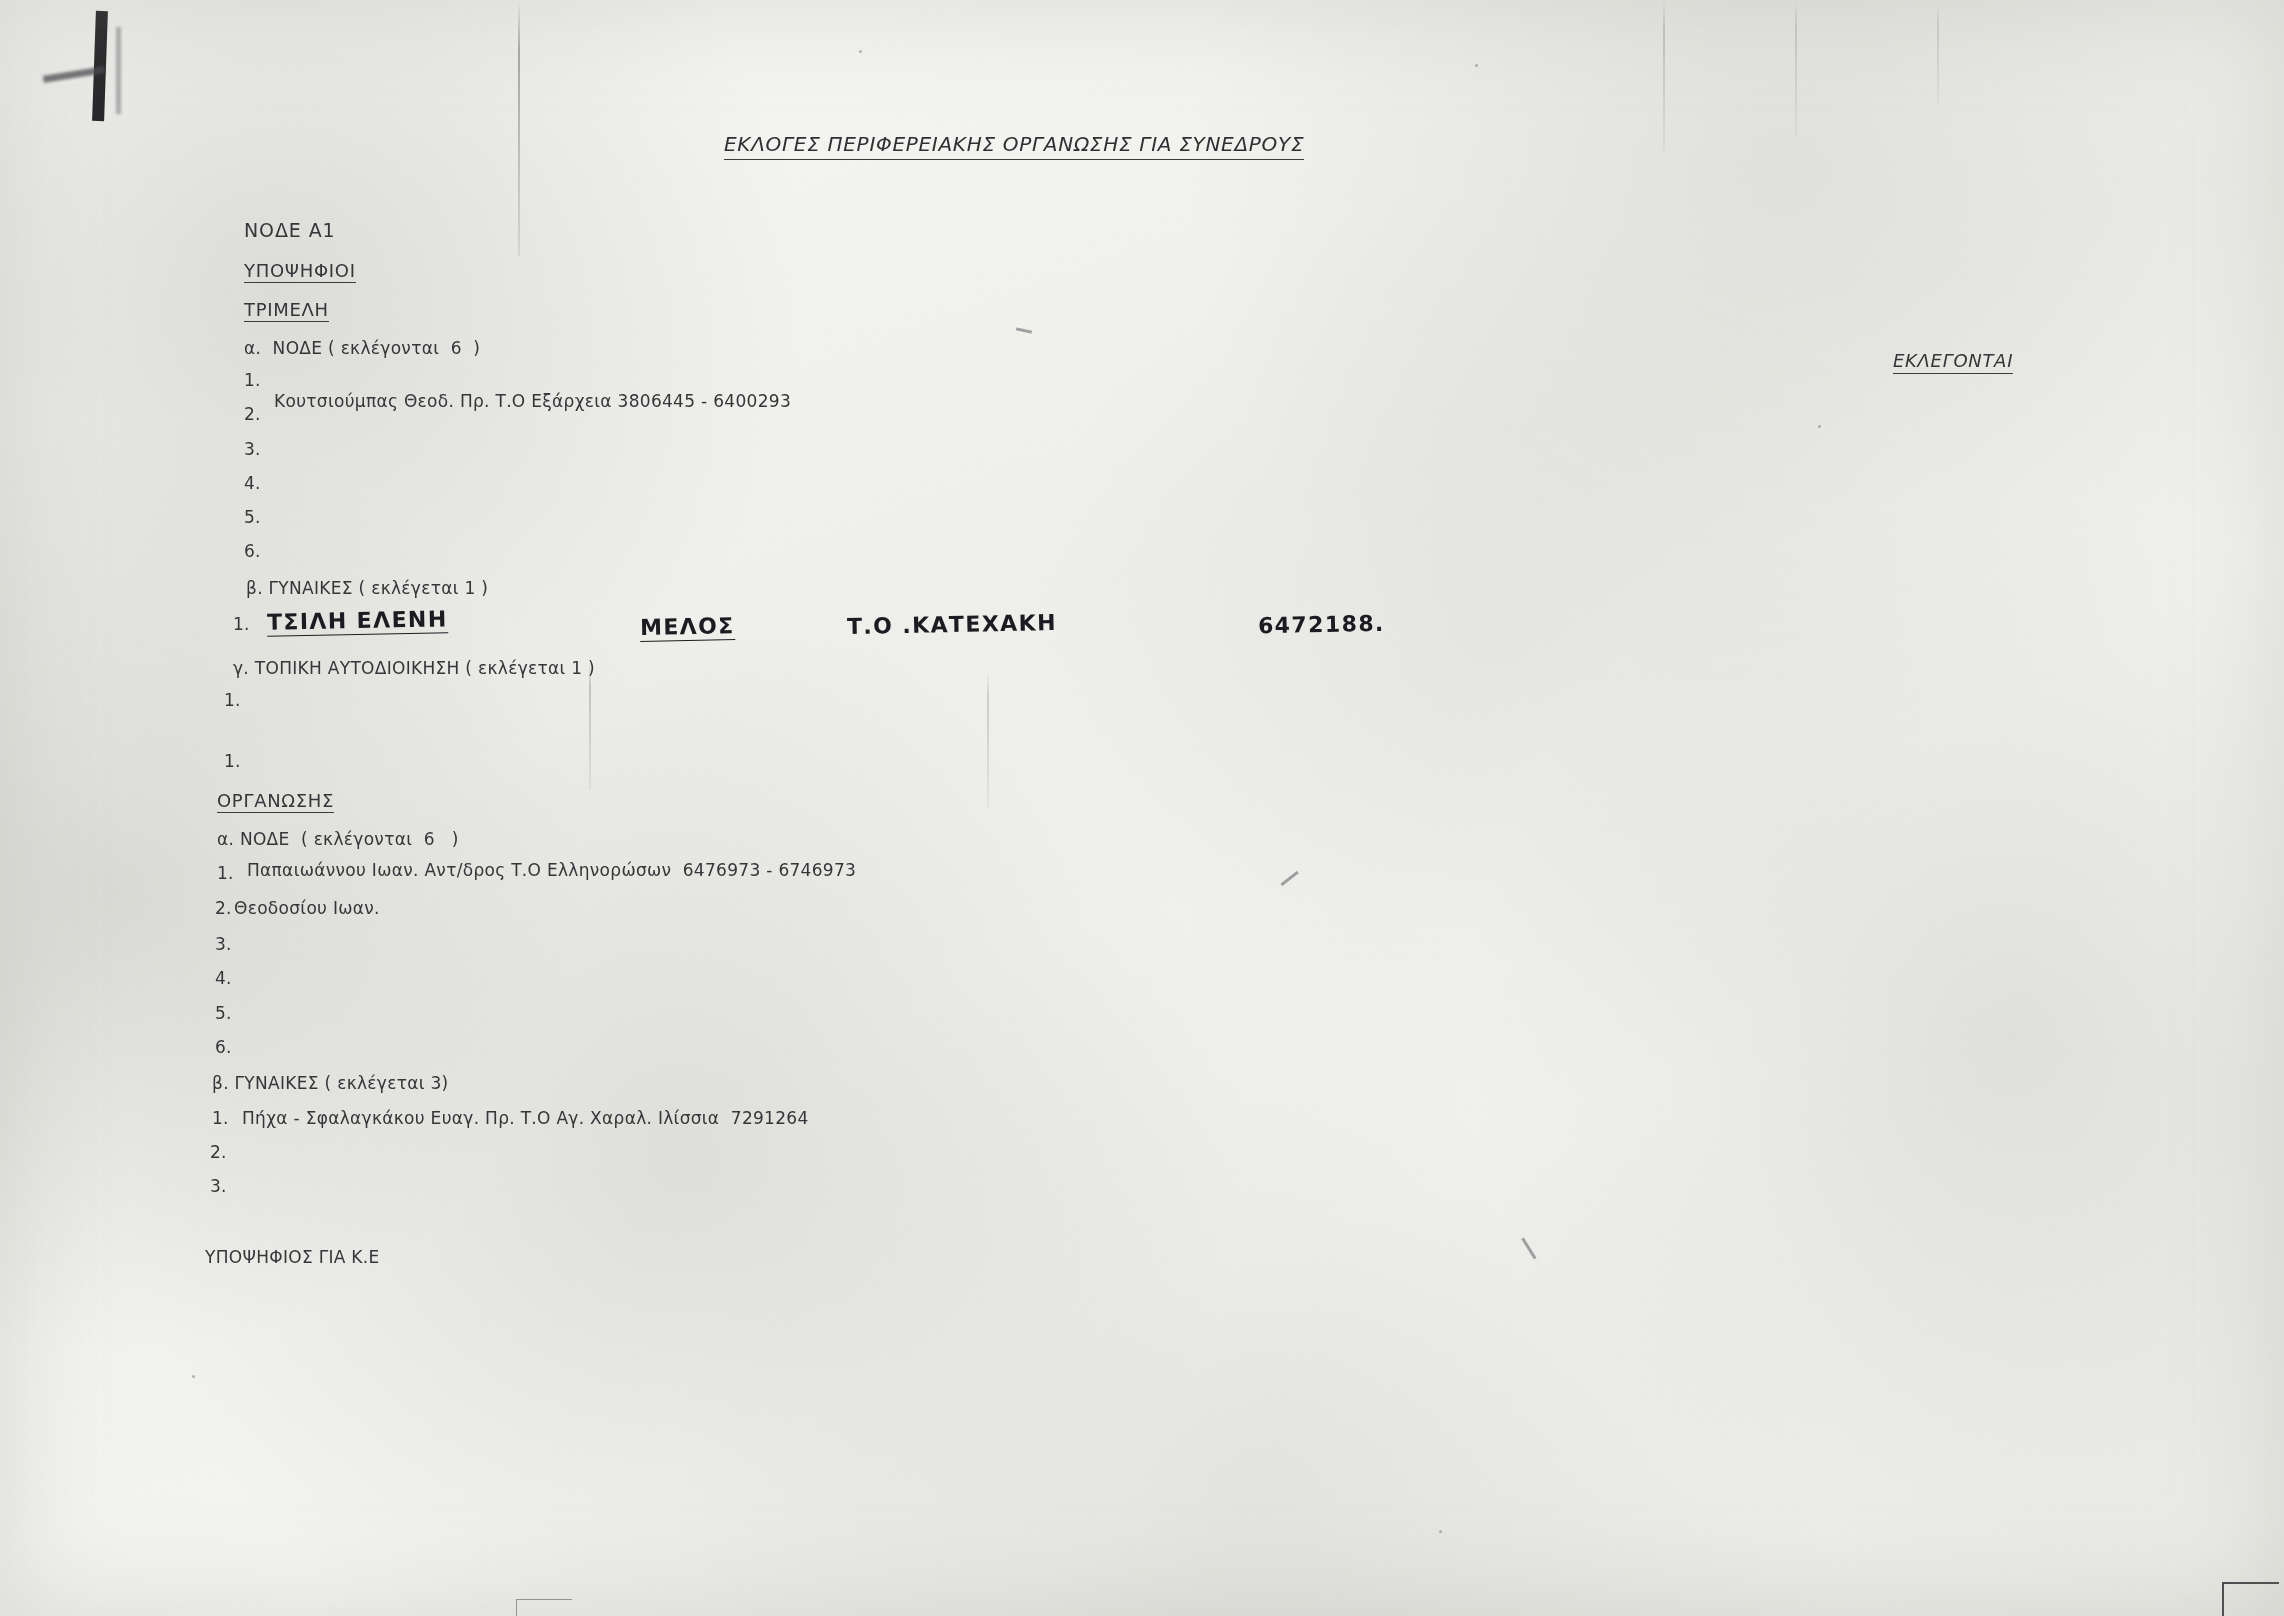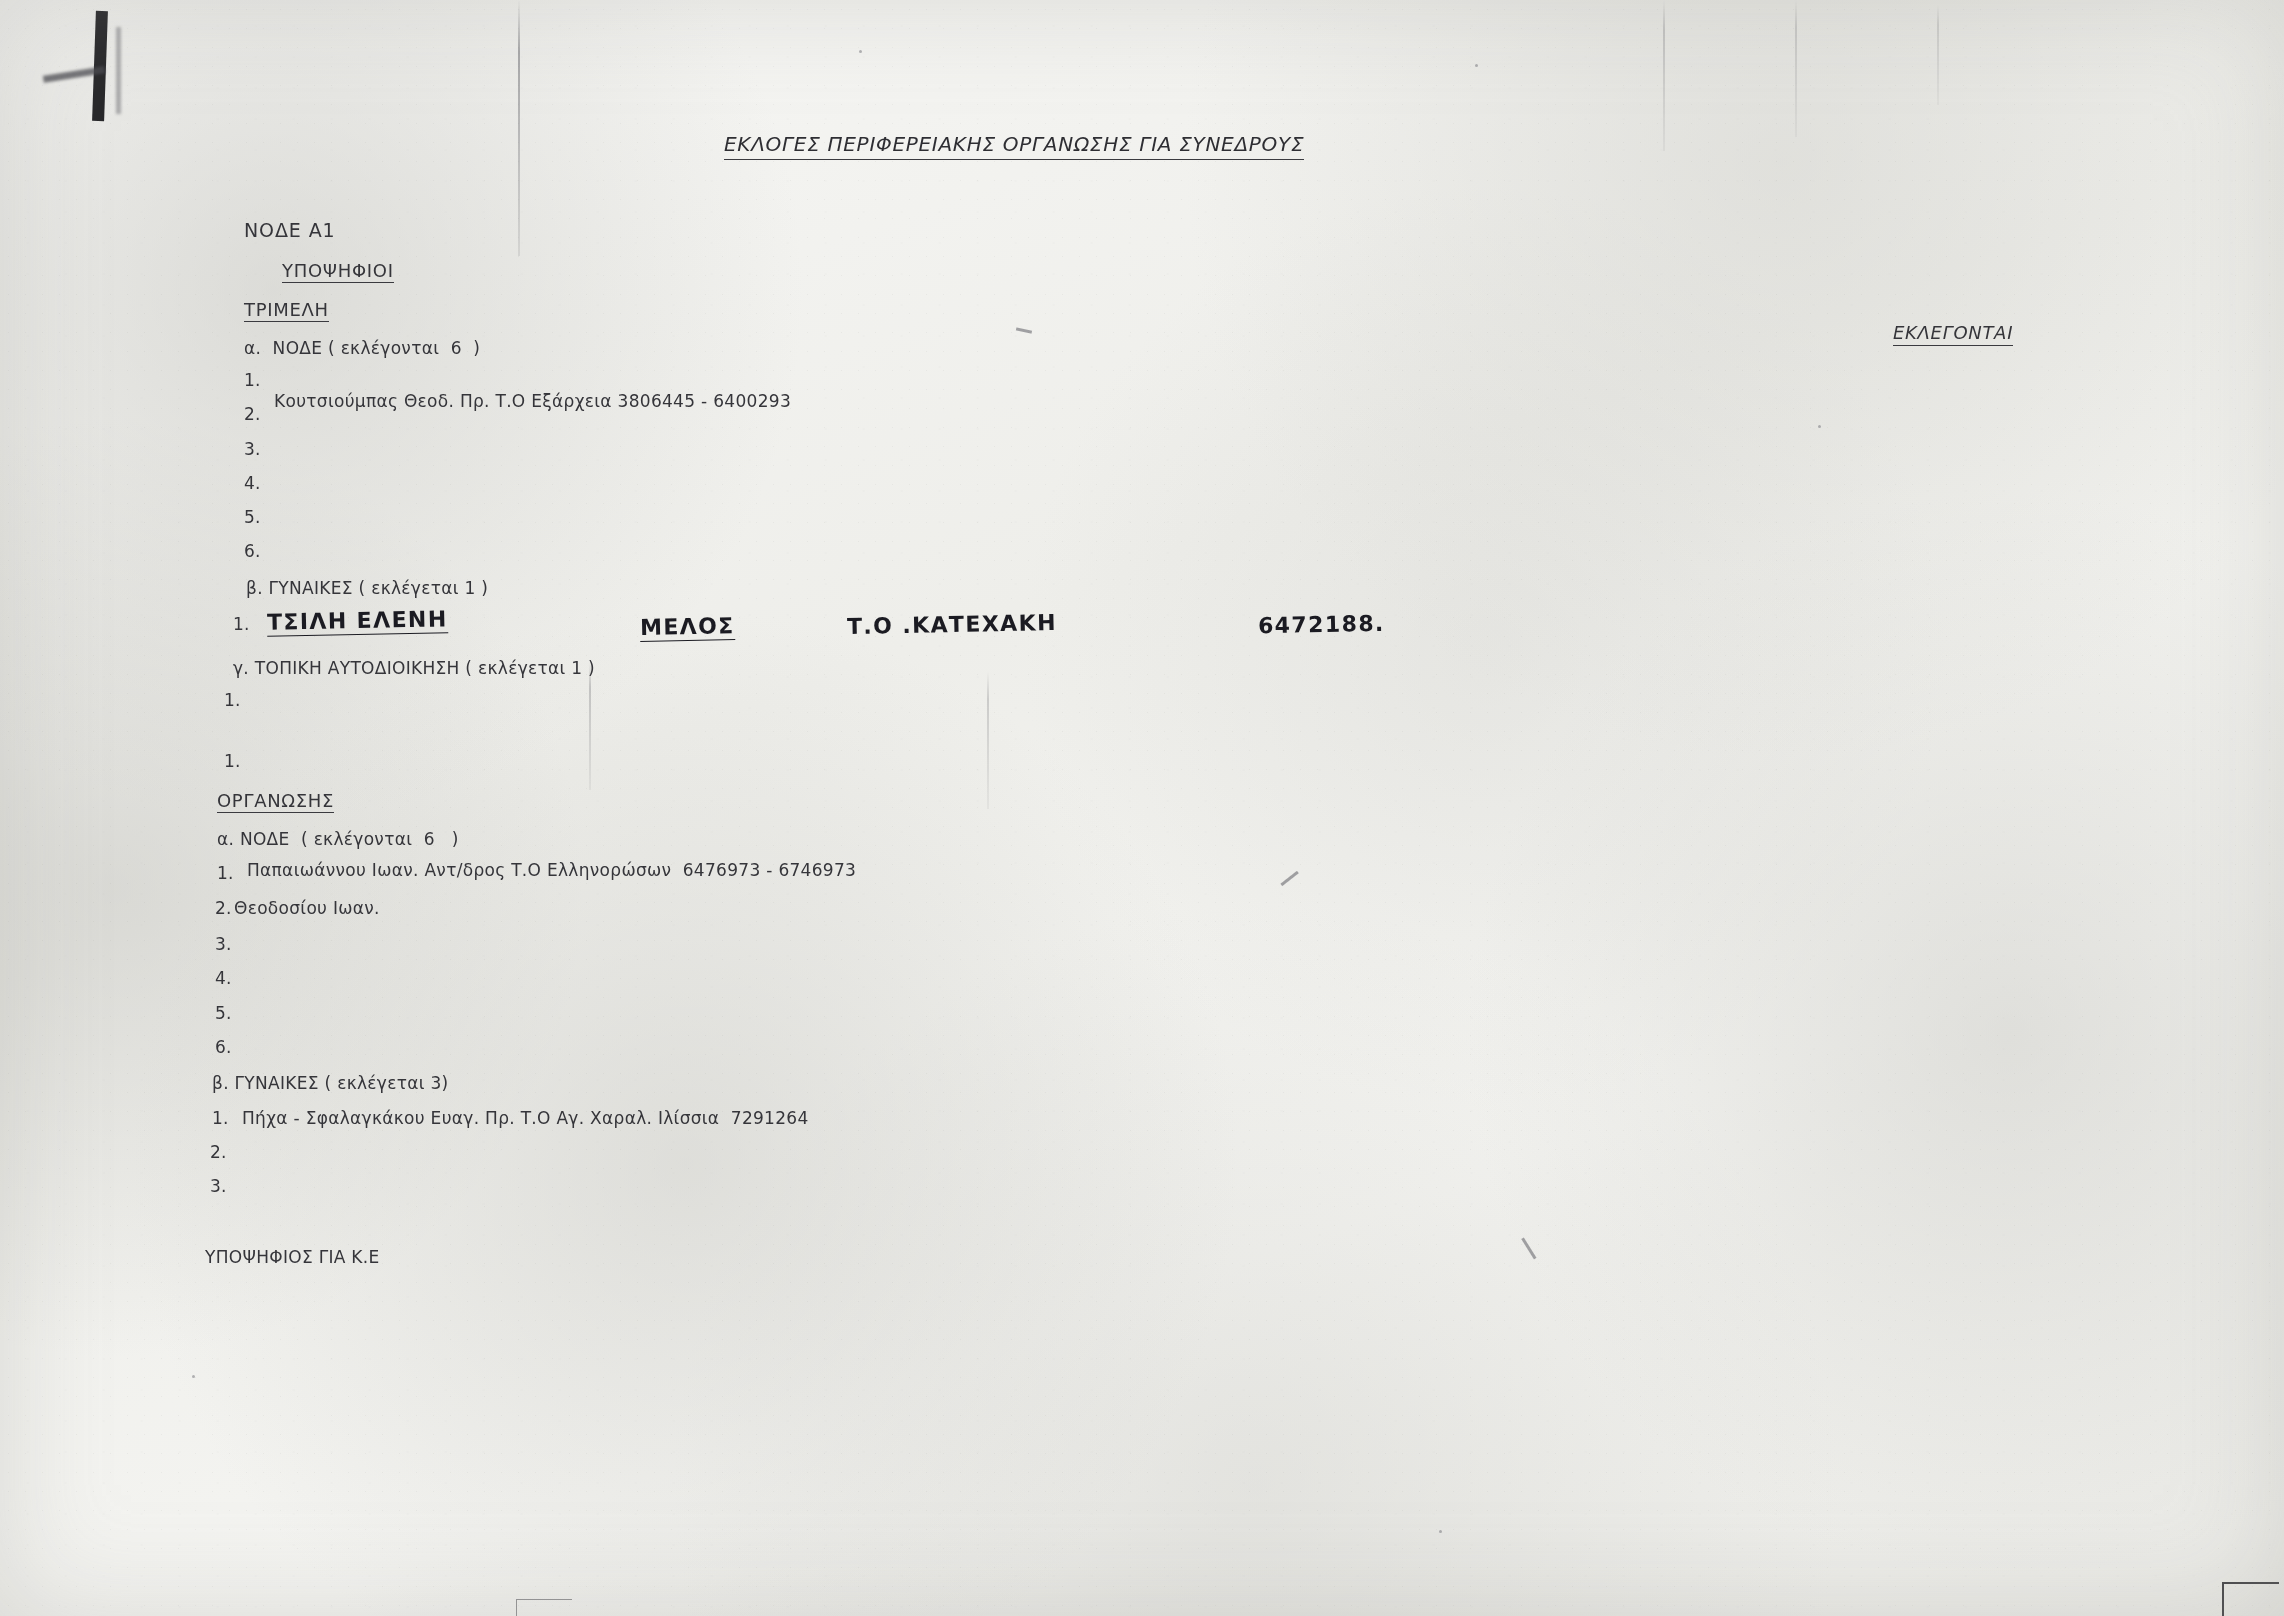--- a/index.html
+++ b/index.html
@@ -70,20 +70,21 @@
     border-bottom: 1.4px solid #3a3a3f;
     padding-bottom: 2.7px;
     color: #2e2e33;
   }
   .eklegontai {
     font-size: 18px;
     font-style: italic;
     letter-spacing: 0.7px;
     border-bottom: 1.4px solid #3a3a3f;
     padding-bottom: 1.8px;
+    margin-top: 28px;
   }
   .h-node {
     font-size: 19px;
     letter-spacing: 0.9px;
   }
   .h-under {
     font-size: 18px;
     letter-spacing: 0.7px;
     border-bottom: 1.4px solid #3a3a3f;
     padding-bottom: 1.4px;
@@ -196,21 +197,21 @@
   <div class="artifact corner-box"></div>
 
   <div class="doc">
 
     <div class="t title" style="left:724px; top:132px;">ΕΚΛΟΓΕΣ ΠΕΡΙΦΕΡΕΙΑΚΗΣ ΟΡΓΑΝΩΣΗΣ ΓΙΑ ΣΥΝΕΔΡΟΥΣ</div>
 
     <div class="t eklegontai" style="left:1893px; top:322px;">ΕΚΛΕΓΟΝΤΑΙ</div>
 
     <div class="t h-node" style="left:244px; top:219px;">ΝΟΔΕ Α1</div>
 
-    <div class="t h-under" style="left:244px; top:260px;margin-left:38px;">ΥΠΟΨΗΦΙΟΙ</div>
+    <div class="t h-under" style="left:244px; top:260px;">ΥΠΟΨΗΦΙΟΙ</div>
 
     <div class="t h-under" style="left:244px; top:299px;">ΤΡΙΜΕΛΗ</div>
 
     <div class="t line" style="left:244px; top:338px;">α.  ΝΟΔΕ ( εκλέγονται  6  )</div>
     <div class="t line" style="left:244px; top:370px;"><span>1.</span></div>
     <div class="t line" style="left:274px; top:391px;">Κουτσιούμπας Θεοδ. Πρ. Τ.Ο Εξάρχεια 3806445 - 6400293</div>
     <div class="t num" style="left:244px; top:404px;">2.</div>
     <div class="t num" style="left:244px; top:439px;">3.</div>
     <div class="t num" style="left:244px; top:473px;">4.</div>
     <div class="t num" style="left:244px; top:507px;">5.</div>

